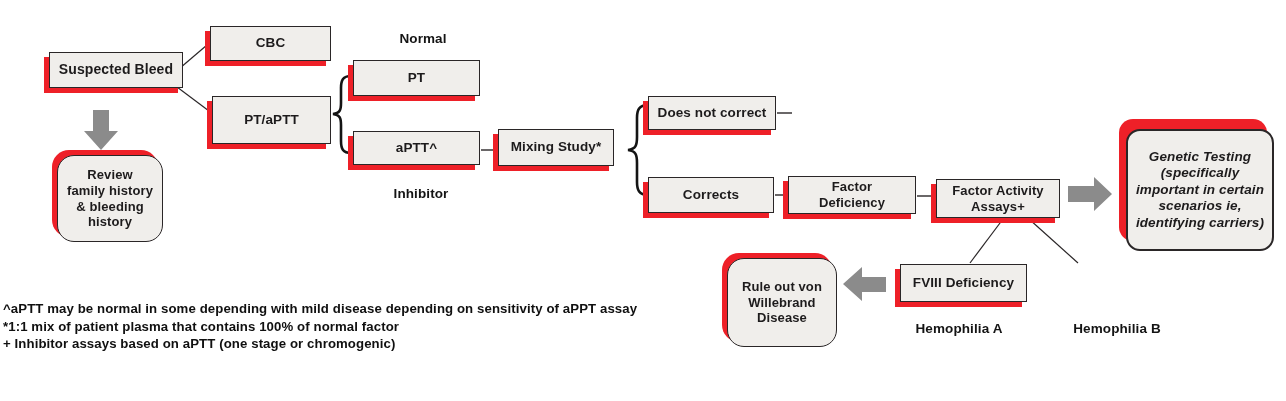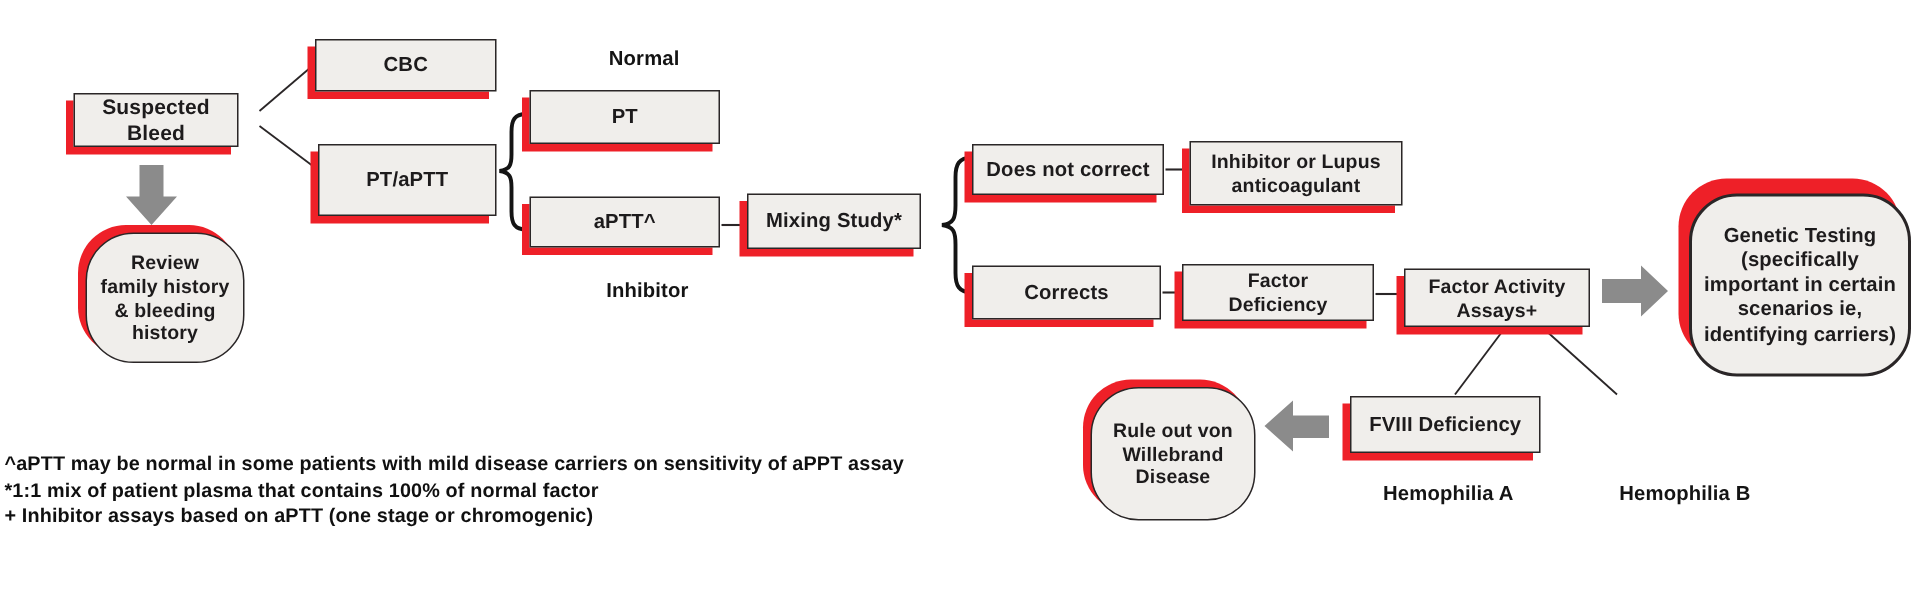--- a/index.html
+++ b/index.html
@@ -20,32 +20,33 @@
     position:absolute;box-sizing:border-box;
     background:var(--fill);
     border:1.5px solid var(--border);
     box-shadow:-5px 5px 0 0 var(--red);
     display:flex;align-items:center;justify-content:center;
     text-align:center;font-weight:700;font-size:13.5px;line-height:1.22;
     color:var(--text);white-space:pre-line;letter-spacing:.1px;
     padding:2px 3px;
   }
   .round{
-    border-radius:32px;
+    border-radius:17px;
     box-shadow:-5px -5px 0 0 var(--red);
     border-width:1.7px;
   }
   .round.big{
-    border-radius:32px;
+    border-radius:14px;
     box-shadow:-7px -10px 0 0 var(--red);
     border-width:2px;
+    font-style:italic;
   }
   .tag{
     position:absolute;font-weight:700;font-size:13.5px;color:#141414;
-    text-align:right;letter-spacing:.1px;
+    text-align:center;letter-spacing:.1px;
   }
   .footnotes{
     position:absolute;left:3px;top:300px;
     font-weight:700;font-size:13.2px;line-height:17.6px;color:#101010;
     letter-spacing:.1px;
   }
 </style>
 </head>
 <body>
 
@@ -63,29 +64,27 @@
     <line x1="1029" y1="219" x2="1078" y2="263" stroke="#2a2627" stroke-width="1.2"></line>
 
     <path d="M 351 76 C 343 76 341 80 341 88 L 341 103 C 341 110 340 113 333 114 C 340 115 341 118 341 125 L 341 141 C 341 149 343 153 351 153" fill="none" stroke="#141414" stroke-width="2.6" stroke-linecap="round"></path>
     <path d="M 648 105 C 639 105 637 110 637 118 L 637 137 C 637 145 636 149 628 150 C 636 151 637 155 637 163 L 637 182 C 637 190 639 195 648 195" fill="none" stroke="#141414" stroke-width="2.6" stroke-linecap="round"></path>
 
     <polygon points="93,110 109,110 109,131 118,131 101,150 84,131 93,131" fill="#8b8b8b"></polygon>
     <polygon points="1068,186 1094,186 1094,177 1112,194 1094,211 1094,202 1068,202" fill="#8b8b8b"></polygon>
     <polygon points="886,277 862,277 862,267 843,284 862,301 862,292 886,292" fill="#8b8b8b"></polygon>
   </svg>
 
-  <div class="node" style="left:49px;top:62px;width:110px;height:36px;font-size:14px">Suspected Bleed</div>
+  <div class="node" style="left:49px;top:52px;width:134px;height:36px;font-size:14px">Suspected Bleed</div>
   <div class="node" style="left:210px;top:26px;width:121px;height:35px">CBC</div>
   <div class="node" style="left:212px;top:96px;width:119px;height:48px">PT/aPTT</div>
   <div class="node" style="left:353px;top:60px;width:127px;height:36px">PT</div>
   <div class="node" style="left:353px;top:131px;width:127px;height:34px">aPTT^</div>
   <div class="node" style="left:498px;top:129px;width:116px;height:37px">Mixing Study*</div>
   <div class="node" style="left:648px;top:96px;width:128px;height:34px">Does not correct</div>
-  <div class="node" style="left:793px;top:94px;width:142px;height:43px;font-size:13px">Inhibitor or Lupus
-anticoagulant</div>
   <div class="node" style="left:648px;top:177px;width:126px;height:36px">Corrects</div>
   <div class="node" style="left:788px;top:176px;width:128px;height:38px;font-size:13px">Factor
 Deficiency</div>
   <div class="node" style="left:936px;top:179px;width:124px;height:39px;font-size:13px">Factor Activity
 Assays+</div>
   <div class="node" style="left:900px;top:264px;width:127px;height:38px">FVIII Deficiency</div>
 
   <div class="node round" style="left:57px;top:155px;width:106px;height:87px;font-size:13px">Review
 family history
 &amp; bleeding
@@ -98,18 +97,18 @@
   <div class="node round" style="left:727px;top:258px;width:110px;height:89px;font-size:13px">Rule out von
 Willebrand
 Disease</div>
 
   <div class="tag" style="left:393px;top:31px;width:60px">Normal</div>
   <div class="tag" style="left:383px;top:186px;width:76px">Inhibitor</div>
   <div class="tag" style="left:909px;top:321px;width:100px">Hemophilia A</div>
   <div class="tag" style="left:1067px;top:321px;width:100px">Hemophilia B</div>
 
   <div class="footnotes">
-    <div>^aPTT may be normal in some patients with mild disease carriers on sensitivity of aPPT assay</div>
+    <div>^aPTT may be normal in some depending with mild disease depending on sensitivity of aPPT assay</div>
     <div>*1:1 mix of patient plasma that contains 100% of normal factor</div>
     <div>+ Inhibitor assays based on aPTT (one stage or chromogenic)</div>
   </div>
 
 </div>
 
 </body></html>

